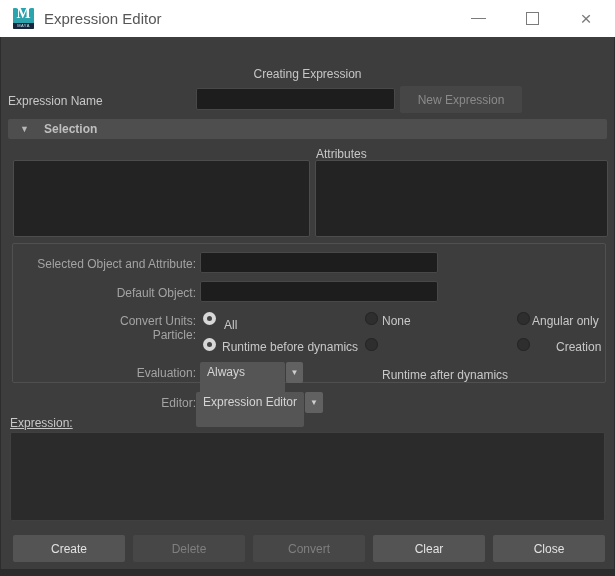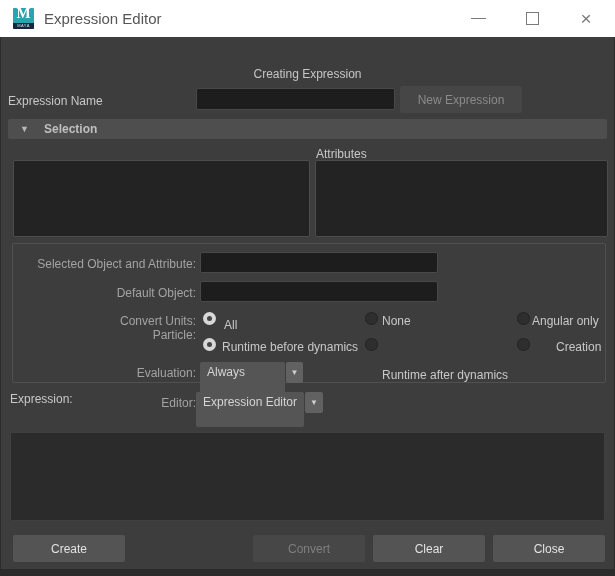--- a/index.html
+++ b/index.html
@@ -122,22 +122,23 @@
   <span class="lbl" style="left:556px; top:340px;">Creation</span>
 
   <span class="flabel" style="top:366px;">Evaluation:</span>
   <div class="dropdown-field" style="left:200px; top:362px; width:85px;">Always</div>
   <div class="dropdown-arrow" style="left:286px; top:362px; width:17px;">▼</div>
 
   <span class="flabel" style="top:396px;">Editor:</span>
   <div class="dropdown-field" style="left:196px; top:392px; width:108px;">Expression Editor</div>
   <div class="dropdown-arrow" style="left:305px; top:392px; width:18px;">▼</div>
 
-  <span class="lbl" style="left:10px; top:392px;">Expression:</span>
+  <span class="lbl" style="left:10px; top:416px;text-decoration:underline;">Expression:</span>
   <textarea class="exp-textarea" value="" style=""></textarea>
 
   <button class="btn btn-create" data-enabled="true">Create</button>
+  <button class="btn btn-delete" data-enabled="false">Delete</button>
   <button class="btn btn-reload" data-enabled="false">Convert</button>
   <button class="btn btn-clear" data-enabled="true">Clear</button>
   <button class="btn btn-close2" data-enabled="true">Close</button>
 
   <div class="bottom-strip"></div>
 </div>
 
 </body></html>

